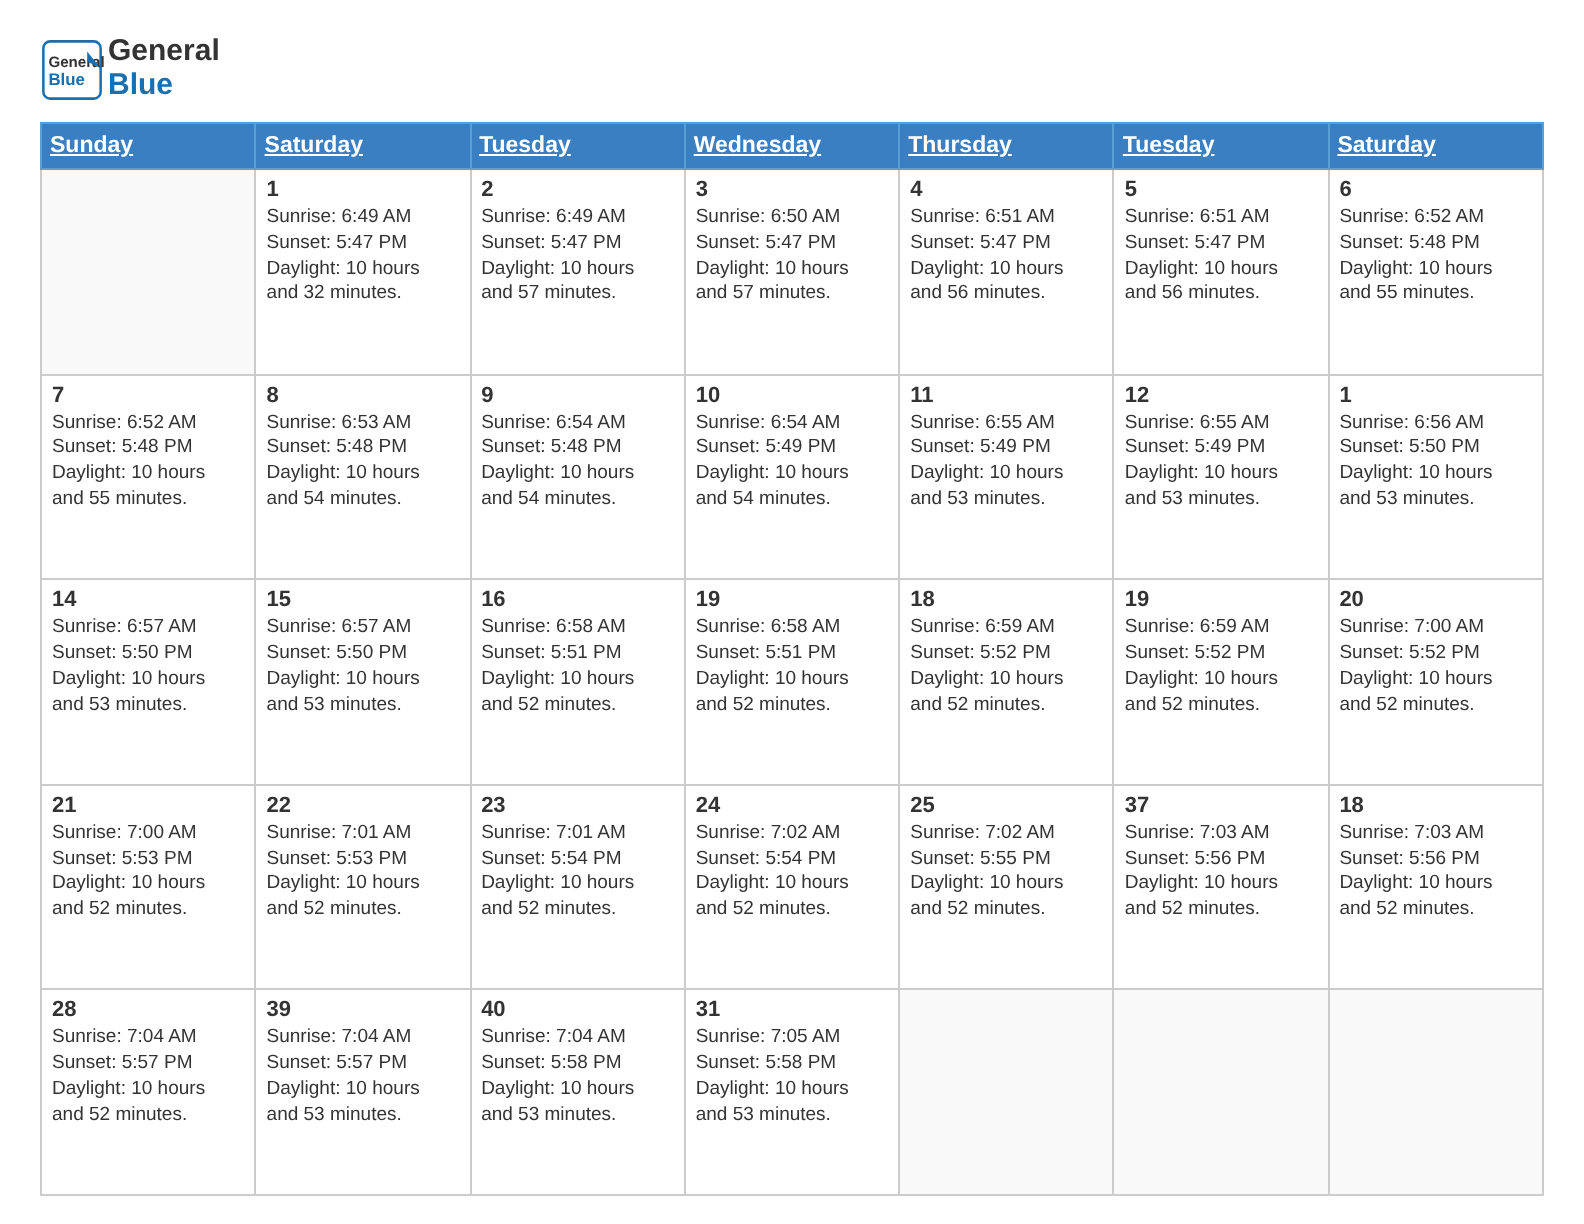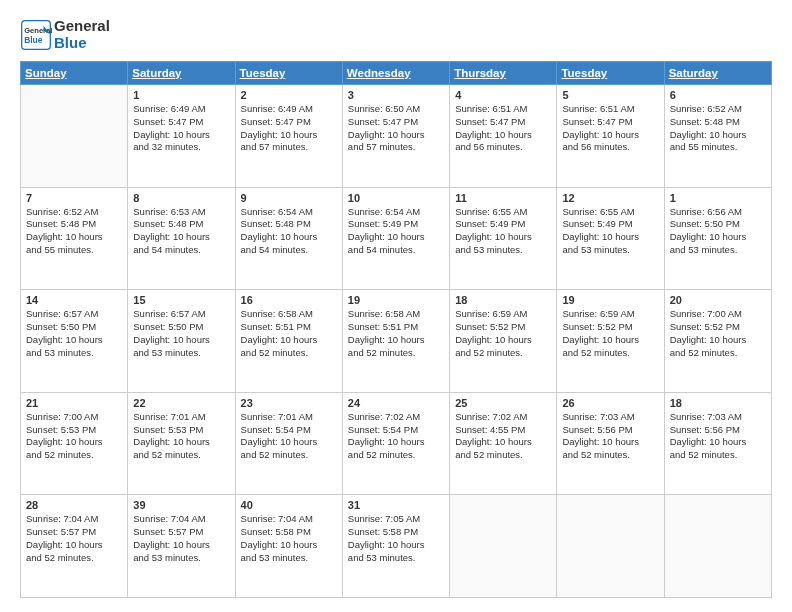--- a/index.html
+++ b/index.html
@@ -295,26 +295,26 @@
           <td>
             <span class="day-num">24</span>
             <span class="cell-line">Sunrise: 7:02 AM</span>
             <span class="cell-line">Sunset: 5:54 PM</span>
             <span class="cell-line">Daylight: 10 hours</span>
             <span class="cell-line">and 52 minutes.</span>
           </td>
           <td>
             <span class="day-num">25</span>
             <span class="cell-line">Sunrise: 7:02 AM</span>
-            <span class="cell-line">Sunset: 4:55 PM</span>
-            <span class="cell-line">Daylight: 10 hours</span>
-            <span class="cell-line">and 52 minutes.</span>
-          </td>
-          <td>
-            <span class="day-num">26</span>
+            <span class="cell-line">Sunset: 5:55 PM</span>
+            <span class="cell-line">Daylight: 10 hours</span>
+            <span class="cell-line">and 52 minutes.</span>
+          </td>
+          <td>
+            <span class="day-num">37</span>
             <span class="cell-line">Sunrise: 7:03 AM</span>
             <span class="cell-line">Sunset: 5:56 PM</span>
             <span class="cell-line">Daylight: 10 hours</span>
             <span class="cell-line">and 52 minutes.</span>
           </td>
           <td>
             <span class="day-num">18</span>
             <span class="cell-line">Sunrise: 7:03 AM</span>
             <span class="cell-line">Sunset: 5:56 PM</span>
             <span class="cell-line">Daylight: 10 hours</span>

